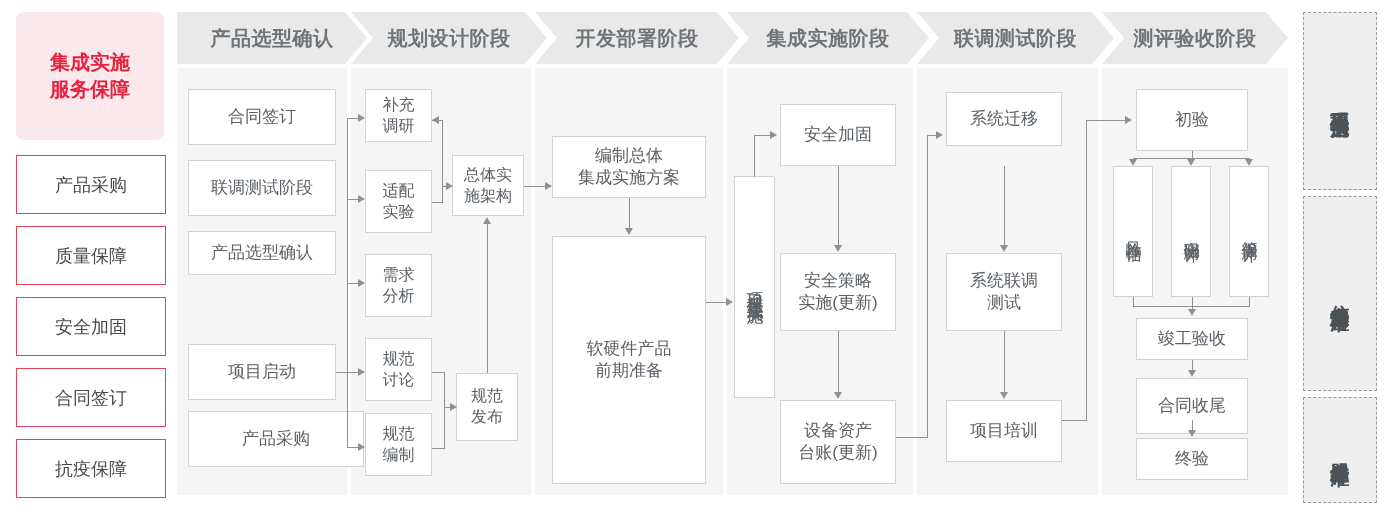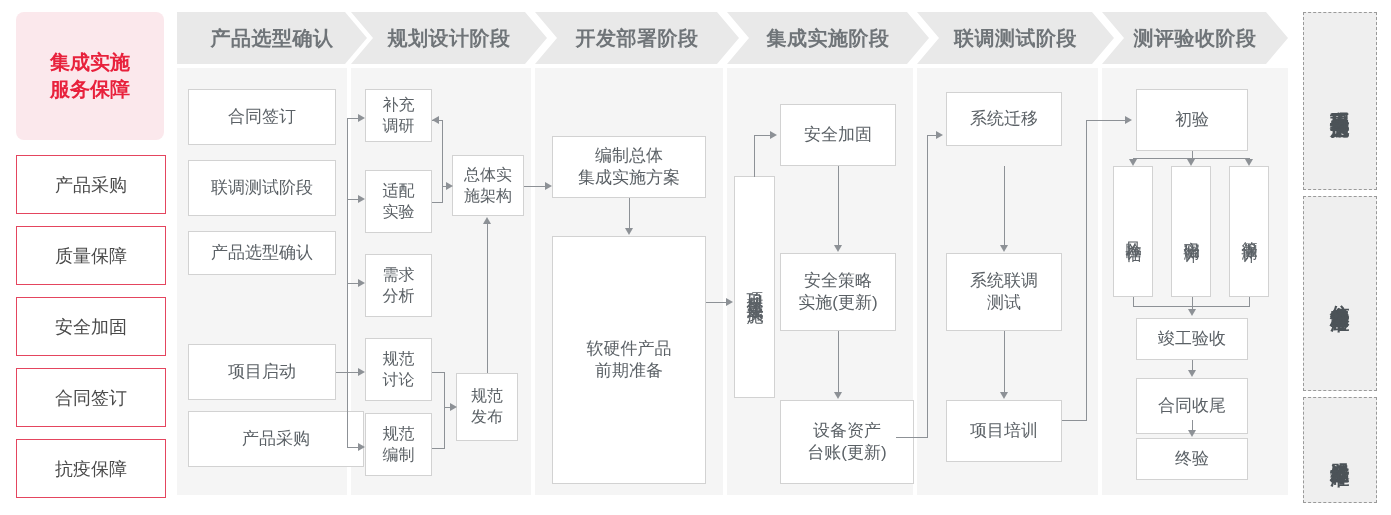--- a/index.html
+++ b/index.html
@@ -174,21 +174,21 @@
 
   <div class="node vert" style="left:734px;top:176px;width:41px;height:222px">
     <span>项目整体集成实施</span>
     </div>
   <div class="node" style="left:780px;top:104px;width:116px;height:62px">
     <span>安全加固</span>
     </div>
   <div class="node" style="left:780px;top:253px;width:116px;height:78px">
     <span>安全策略<br>实施(更新)</span>
     </div>
-  <div class="node" style="left:780px;top:400px;width:134px;height:84px">
+  <div class="node" style="left:780px;top:400px;width:116px;height:84px">
     <span>设备资产<br>台账(更新)</span>
     </div>
 
   <div class="node" style="left:946px;top:92px;width:116px;height:54px">
     <span>系统迁移</span>
     </div>
   <div class="node" style="left:946px;top:253px;width:116px;height:78px">
     <span>系统联调<br>测试</span>
     </div>
   <div class="node" style="left:946px;top:400px;width:116px;height:62px">

